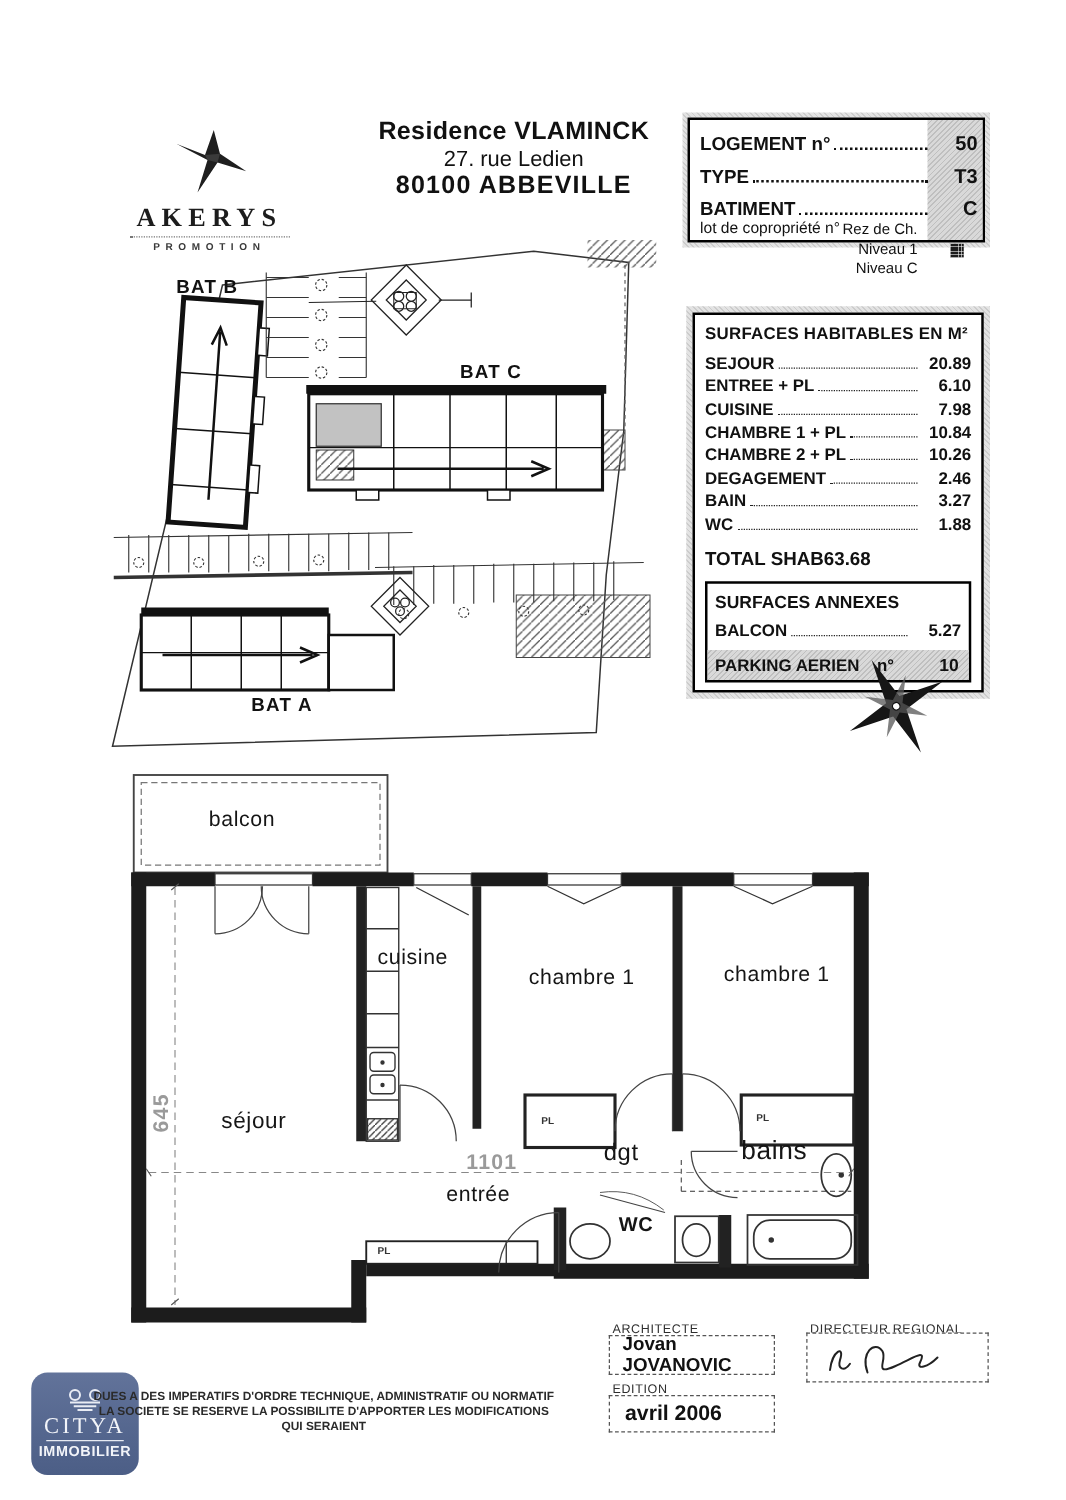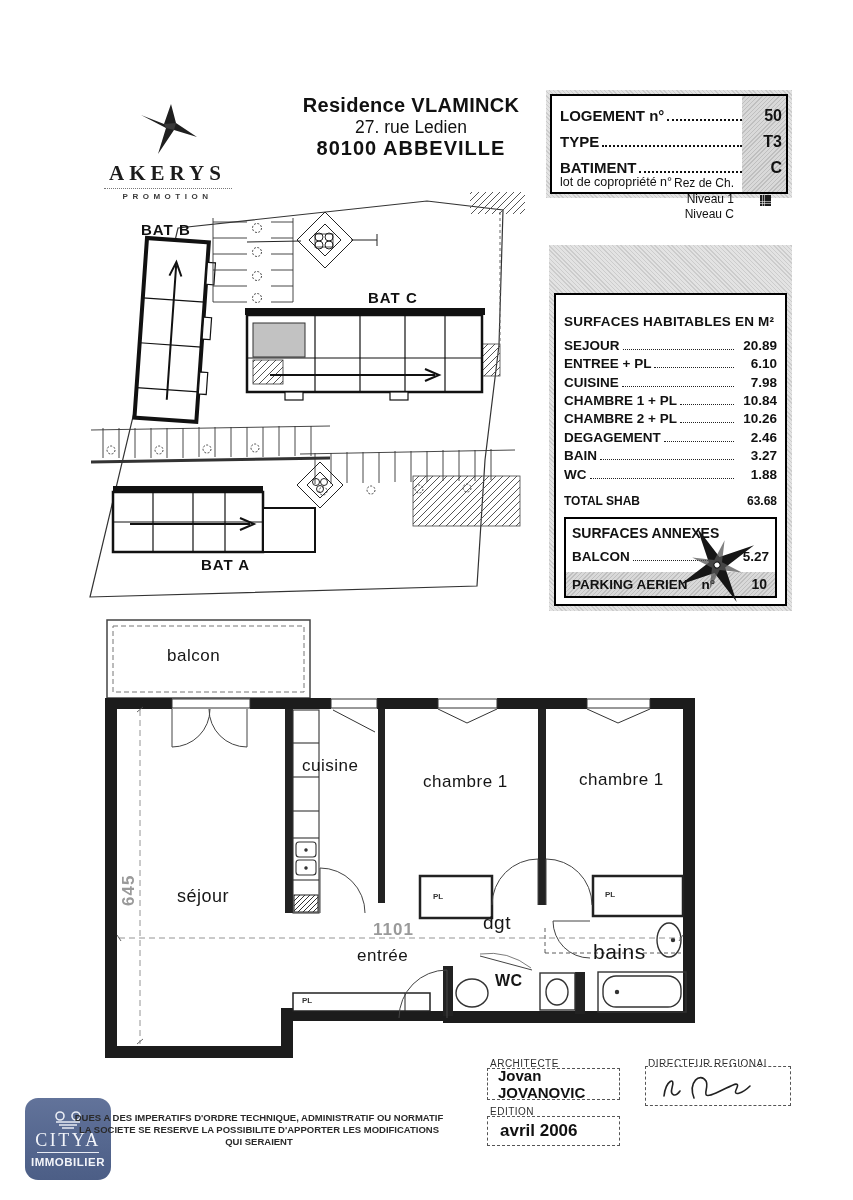--- a/index.html
+++ b/index.html
@@ -36,26 +36,26 @@
   .lg-row .dots{flex:1;border-bottom:2.2px dotted #111;margin:0 3px 4px 3px;}
   .lg-row .val{width:37px;text-align:right;font-size:16px;}
   .lg-levels{position:absolute;right:52px;top:80px;text-align:right;font-size:12px;line-height:1.3;color:#111;}
   .lg-check{position:absolute;right:15px;top:99px;width:11px;height:11px;background:#1b1b1b;
     background-image:repeating-linear-gradient(0deg,rgba(255,255,255,.55) 0 .5px,transparent .5px 2.2px),
                      repeating-linear-gradient(90deg,rgba(255,255,255,.55) 0 .5px,transparent .5px 2.2px);}
   .lg-lot{position:absolute;left:8px;bottom:3px;font-size:12.5px;}
 
   
   .sf-frame{position:absolute;left:549px;top:245px;width:243px;padding:5px;}
-  .sf-box{border:2.5px solid #000;background:#fff;padding:19px 8px 6px 8px;margin-top:43px;}
+  .sf-box{border:2.5px solid #000;background:#fff;padding:7px 8px 6px 8px;}
   .sf-title{font-size:13.5px;font-weight:700;letter-spacing:.2px;margin:0 0 8px 0;}
   .srow{display:flex;align-items:baseline;font-size:13.5px;font-weight:600;line-height:1.36;}
   .srow .dots{flex:1;border-bottom:1.8px dotted #222;margin:0 3px 3px 3px;}
   .srow .val{min-width:40px;text-align:right;}
-  .sf-total{display:flex;justify-content:space-between;font-weight:700;font-size:12px;margin:10px 0 2px 0;gap:18px;}
+  .sf-total{display:flex;justify-content:flex-start;font-weight:700;font-size:15px;margin:10px 0 2px 0;}
   .annex{border:2px solid #000;margin-top:9px;padding:6px 6px 0 6px;position:relative;}
   .annex-title{font-weight:700;font-size:14px;margin-bottom:7px;}
   .annex .srow{margin-bottom:6px;}
   .parking{display:flex;align-items:baseline;font-weight:700;font-size:13.5px;
            margin:4px -6px 0 -6px;padding:4px 8px 4px 6px;}
   .parking .pk-n{margin-left:14px;}
   .parking .pk-v{margin-left:auto;font-size:14px;}
 
   
   .siteplan{position:absolute;left:75px;top:190px;width:455px;height:425px;}
@@ -431,21 +431,21 @@
       </g>
     </svg>
     
     <span class="room-label" data-interactable="false" style="left:72px;top:36px;">balcon</span>
     <span class="room-label" data-interactable="false" style="left:207px;top:146px;">cuisine</span>
     <span class="room-label" data-interactable="false" style="left:328px;top:162px;">chambre 1</span>
     <span class="room-label" data-interactable="false" style="left:484px;top:160px;">chambre 1</span>
     <span class="room-label" data-interactable="false" style="left:82px;top:276px;font-size:18px;">séjour</span>
     <span class="room-label" data-interactable="false" style="left:262px;top:336px;">entrée</span>
     <span class="room-label" data-interactable="false" style="left:388px;top:302px;font-size:19px;">dgt</span>
-    <span class="room-label" data-interactable="false" style="left:498px;top:299px;font-size:21px;margin-top:31px;">bains</span>
+    <span class="room-label" data-interactable="false" style="left:498px;top:299px;font-size:21px;">bains</span>
     <span class="room-label" data-interactable="false" style="left:400px;top:362px;font-size:16px;font-weight:700;">WC</span>
     <span class="dim-label" data-interactable="false" style="left:278px;top:310px;">1101</span>
     <span class="dim-label dim-v" data-interactable="false" style="left:24px;top:296px;">645</span>
     <span class="pl-label" data-interactable="false" style="left:207px;top:386px;">PL</span>
     <span class="pl-label" data-interactable="false" style="left:338px;top:282px;">PL</span>
     <span class="pl-label" data-interactable="false" style="left:510px;top:280px;">PL</span>
   </div>
 
   <span class="field-label" data-interactable="false" style="left:490px;top:1058px;width:130px;">ARCHITECTE</span>
   <div class="field-box fb-arch" data-interactable="false">

